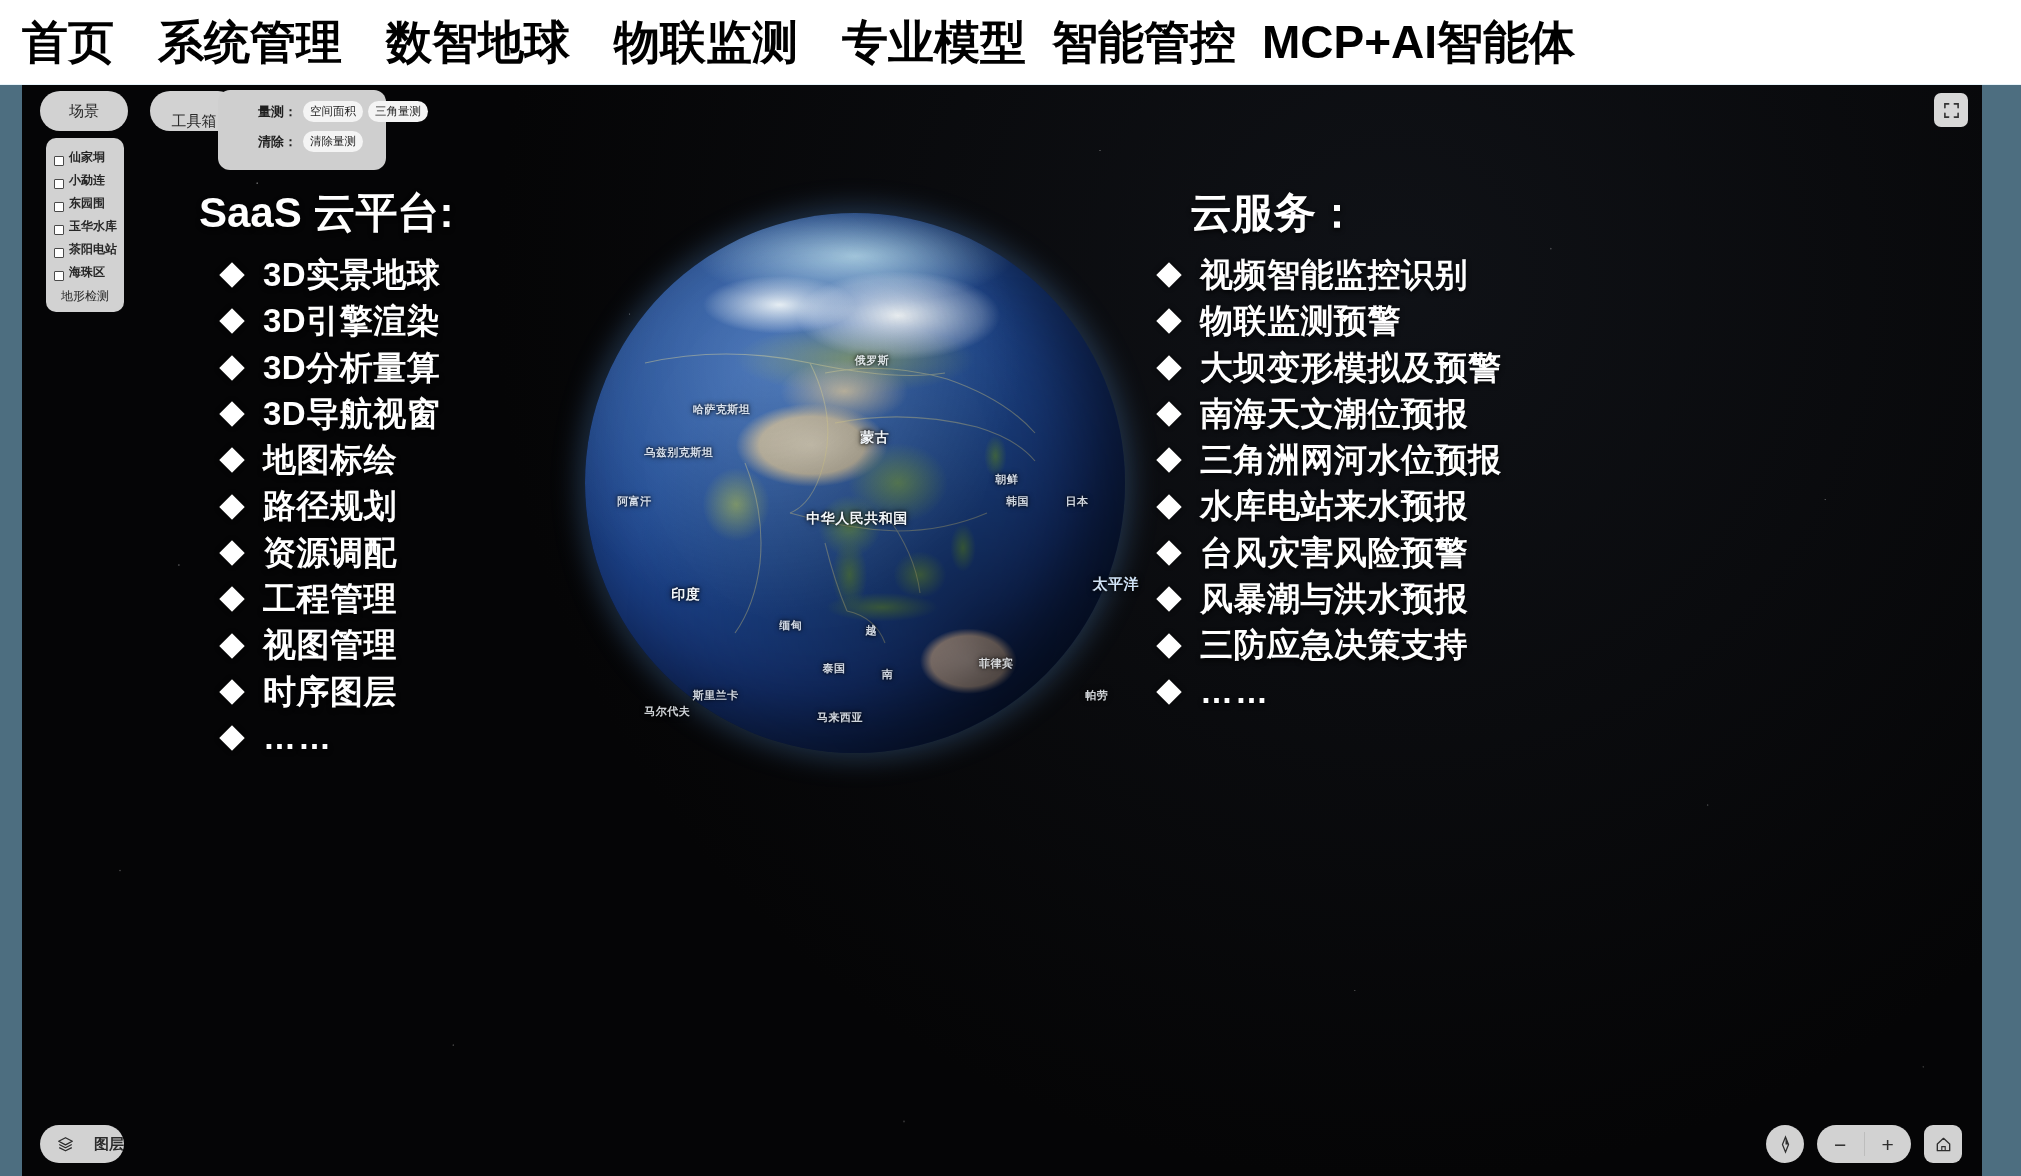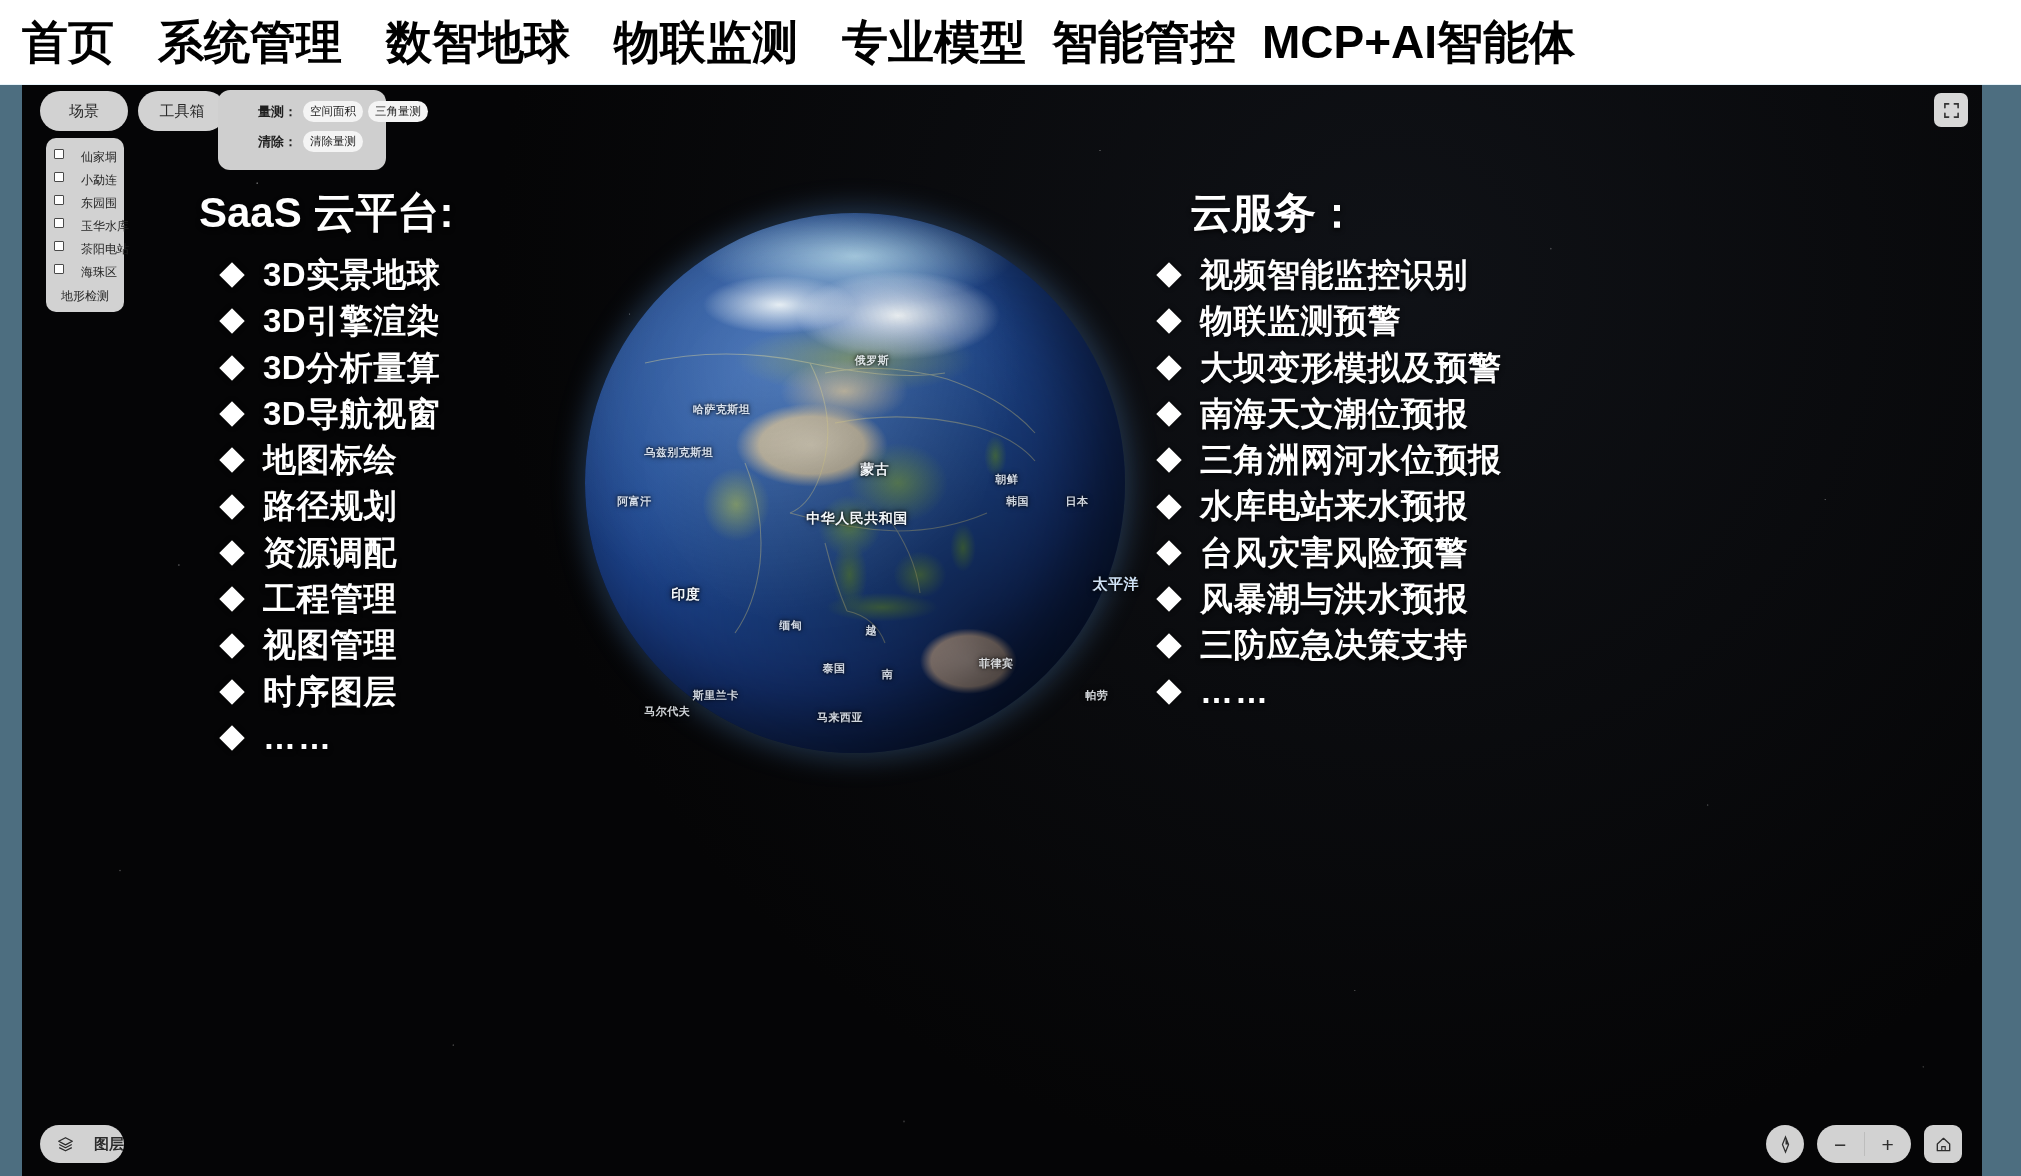--- a/index.html
+++ b/index.html
@@ -141,36 +141,37 @@
     display: flex; align-items: center; justify-content: center;
     font-size: 15px;
     cursor: pointer;
     user-select: none;
   }
   #btn-scene {
     position: absolute; left: 18px; top: 6px;
     width: 88px; height: 40px;
   }
   #btn-toolbox {
-    position: absolute; left: 116px; top: 6px;
-    width: 88px; height: 40px;
+    position: absolute; left: 128px; top: 6px;
+    width: 88px; height: 40px; align-items: flex-end;
   }
 
   #scene-list {
     position: absolute; left: 24px; top: 53px;
     width: 78px;
     background: #d2d2d2;
     border-radius: 10px;
     padding: 8px 6px 7px 6px;
   }
   .scene-row {
-    display: flex; align-items: flex-start;
-    gap: 17px;
+    display: flex; align-items: flex-end;
+    gap: 5px;
     padding: 3px 0 3px 2px;
     cursor: pointer;
+    font-weight: bold;
   }
   .scene-row .cb {
     width: 10px; height: 10px;
     border: 1px solid #4a4a4a;
     background: #fff;
     border-radius: 1px;
     flex: 0 0 auto;
   }
   .scene-row .lbl { font-size: 12px; color: #262626; white-space: nowrap; }
   .scene-foot {
@@ -321,21 +322,21 @@
           <path d="M262 398 Q290 404 300 430"></path>
           <path d="M300 300 Q330 340 335 380"></path>
         </g>
       </svg>
       <div id="globe-shade"></div>
       <div id="globe-label-layer">
           <span class="geo-label sm" style="left: 47%; top: 26%;">俄罗斯</span>
           <span class="geo-label sm" style="left: 17%; top: 35%;">哈萨克斯坦</span>
           <span class="geo-label sm" style="left: 8%; top: 43%;">乌兹别克斯坦</span>
           <span class="geo-label sm" style="left: 3%; top: 52%;">阿富汗</span>
-          <span class="geo-label" style="left: 48%; top: 40%; margin-top: 32px;">蒙古</span>
+          <span class="geo-label" style="left: 48%; top: 40%;">蒙古</span>
           <span class="geo-label sm" style="left: 73%; top: 48%;">朝鲜</span>
           <span class="geo-label sm" style="left: 75%; top: 52%;">韩国</span>
           <span class="geo-label sm" style="left: 86%; top: 52%;">日本</span>
           <span class="geo-label" style="left: 38%; top: 55%;">中华人民共和国</span>
           <span class="geo-label" style="left: 13%; top: 69%;">印度</span>
           <span class="geo-label sm" style="left: 33%; top: 75%;">缅甸</span>
           <span class="geo-label sm" style="left: 41%; top: 83%;">泰国</span>
           <span class="geo-label sm" style="left: 49%; top: 76%;">越</span>
           <span class="geo-label sm" style="left: 52%; top: 84%;">南</span>
           <span class="geo-label sm" style="left: 70%; top: 82%;">菲律宾</span>

